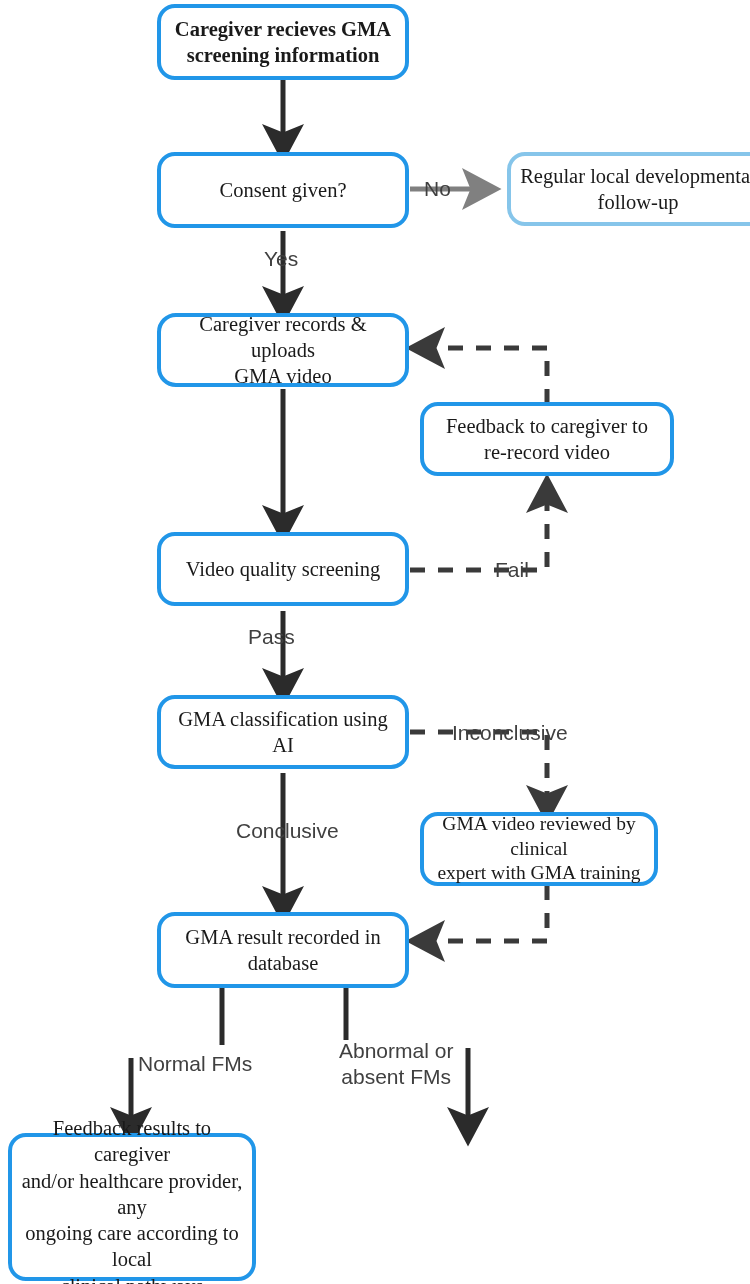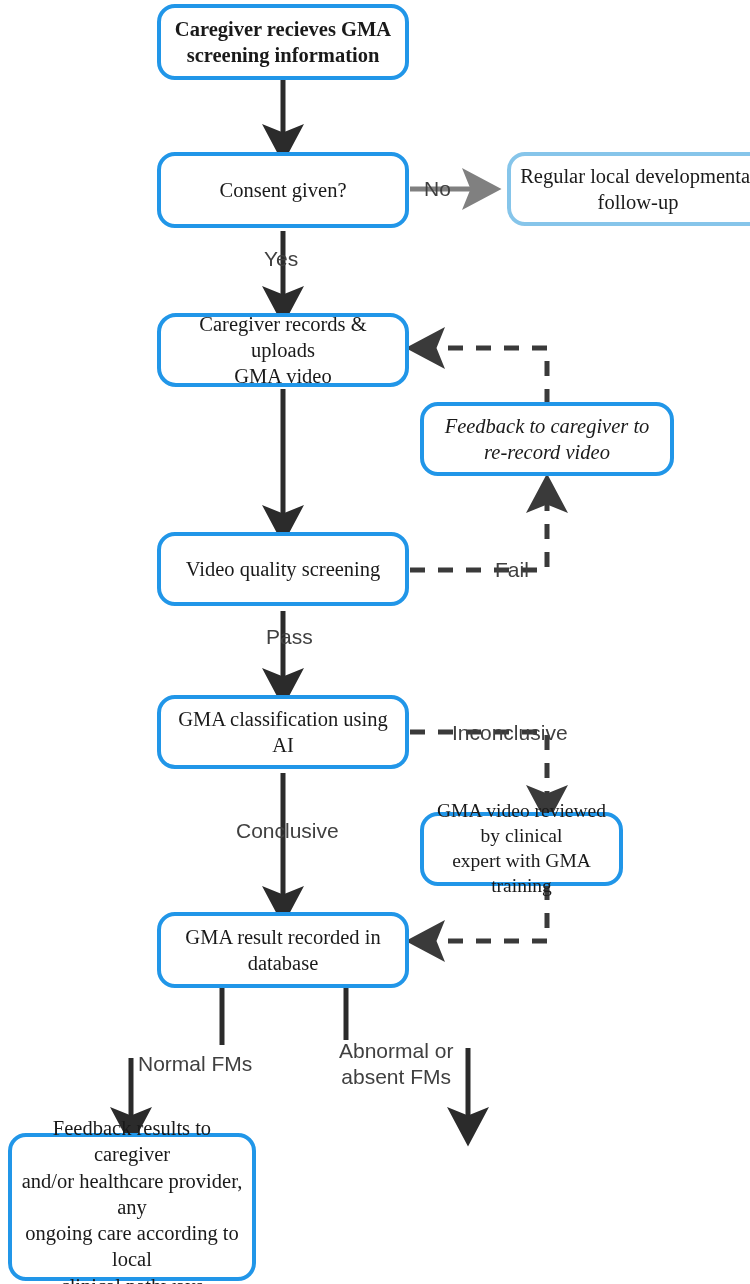--- a/index.html
+++ b/index.html
@@ -112,34 +112,34 @@
   <div class="node light" style="left:507px; top:152px; width:262px; height:74px;">
     <span class="node-text" style="white-space: pre-line;">Regular local developmental
 follow-up</span>
   </div>
 
   <div class="node" style="left:157px; top:313px; width:252px; height:74px;border-radius:19px;">
     <span class="node-text" style="white-space: pre-line;">Caregiver records &amp; uploads
 GMA video</span>
   </div>
 
-  <div class="node" style="left:420px; top:402px; width:254px; height:74px;font-style:italic;">
+  <div class="node" style="left:420px; top:402px; width:254px; height:74px;">
     <span class="node-text" style="white-space: pre-line;">Feedback to caregiver to
 re-record video</span>
   </div>
 
   <div class="node" style="left:157px; top:532px; width:252px; height:74px;">
     <span class="node-text">Video quality screening</span>
   </div>
 
   <div class="node" style="left:157px; top:695px; width:252px; height:74px;">
     <span class="node-text">GMA classification using AI</span>
   </div>
 
-  <div class="node" style="left:420px; top:812px; width:203px; height:74px;
+  <div class="node" style="left:420px; top:812px; width:238px; height:74px;
               font-size:19.5px;">
     <span class="node-text" style="white-space: pre-line;">GMA video reviewed by clinical
 expert with GMA training</span>
   </div>
 
   <div class="node" style="left:157px; top:912px; width:252px; height:76px;">
     <span class="node-text" style="white-space: pre-line;">GMA result recorded in
 database</span>
   </div>
 
@@ -150,21 +150,21 @@
 clinical pathways</span>
   </div>
 
 
   <div class="edge-label" style="left:424px; top:176px;">No</div>
 
   <div class="edge-label" style="left:264px; top:246px;">Yes</div>
 
   <div class="edge-label" style="left:495px; top:557px;">Fail</div>
 
-  <div class="edge-label" style="left:266px; top:624px;">Pass</div>
+  <div class="edge-label" style="left:248px; top:624px;">Pass</div>
 
   <div class="edge-label" style="left:452px; top:720px;">Inconclusive</div>
 
   <div class="edge-label" style="left:236px; top:818px;">Conclusive</div>
 
   <div class="edge-label" style="left:138px; top:1051px;text-align:center;">Normal FMs</div>
 
   <div class="edge-label" style="left: 339px; top: 1038px; white-space: pre-line;">Abnormal or
 absent FMs</div>
 

